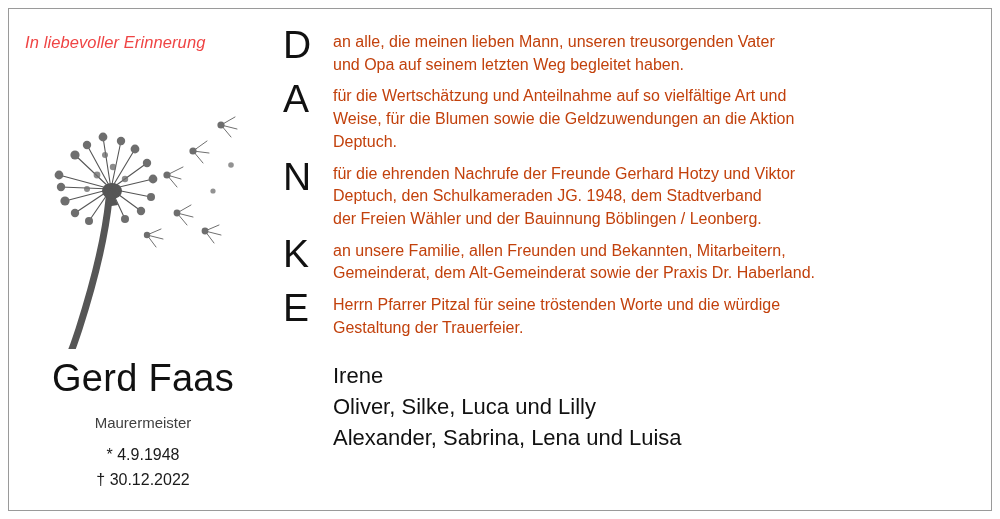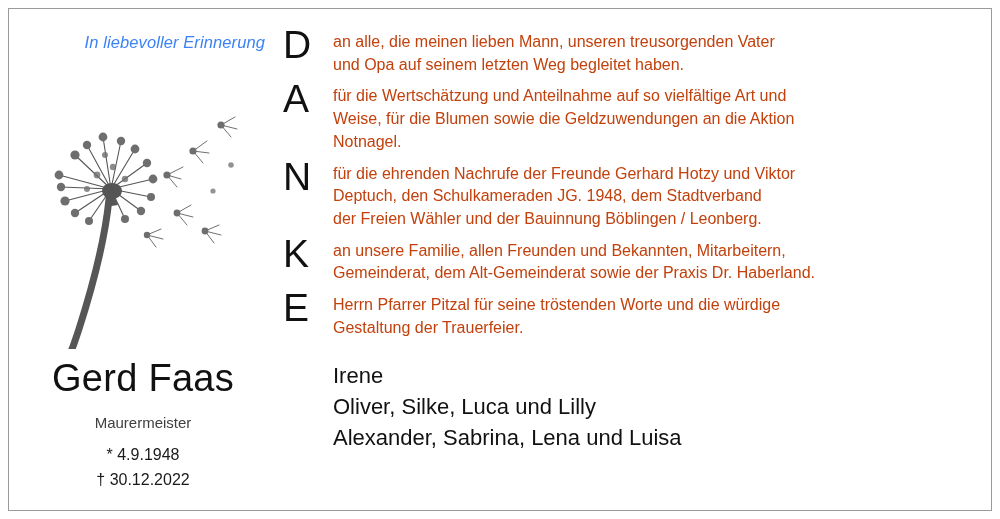--- a/index.html
+++ b/index.html
@@ -45,24 +45,23 @@
     padding: 0;
     box-sizing: border-box;
   }
   .memorial-intro {
     position: absolute;
     left: 16px;
     top: 24px;
     width: 240px;
     font-style: italic;
     font-size: 16.5px;
-    color: #3b82f6;
+    color: #ef4444;
     font-family: "Liberation Sans", sans-serif;
     letter-spacing: 0.1px;
-    text-align: right;
   }
   .dandelion-wrap {
     position: absolute;
     left: 8px;
     top: 70px;
     width: 256px;
     height: 270px;
   }
   .dandelion-wrap svg {
     display: block;
@@ -258,21 +257,21 @@
           <span class="tline">an alle, die meinen lieben Mann, unseren treusorgenden Vater</span>
           <span class="tline">und Opa auf seinem letzten Weg begleitet haben.</span>
         </div>
       </div>
 
       <div class="danke-row">
         <div class="danke-letter">A</div>
         <div class="danke-text">
           <span class="tline">für die Wertschätzung und Anteilnahme auf so vielfältige Art und</span>
           <span class="tline">Weise, für die Blumen sowie die Geldzuwendungen an die Aktion</span>
-          <span class="tline">Notnagel.</span>
+          <span class="tline">Deptuch.</span>
         </div>
       </div>
 
       <div class="danke-row">
         <div class="danke-letter">N</div>
         <div class="danke-text">
           <span class="tline">für die ehrenden Nachrufe der Freunde Gerhard Hotzy und Viktor</span>
           <span class="tline">Deptuch, den Schulkameraden JG. 1948, dem Stadtverband</span>
           <span class="tline">der Freien Wähler und der Bauinnung Böblingen / Leonberg.</span>
         </div>

